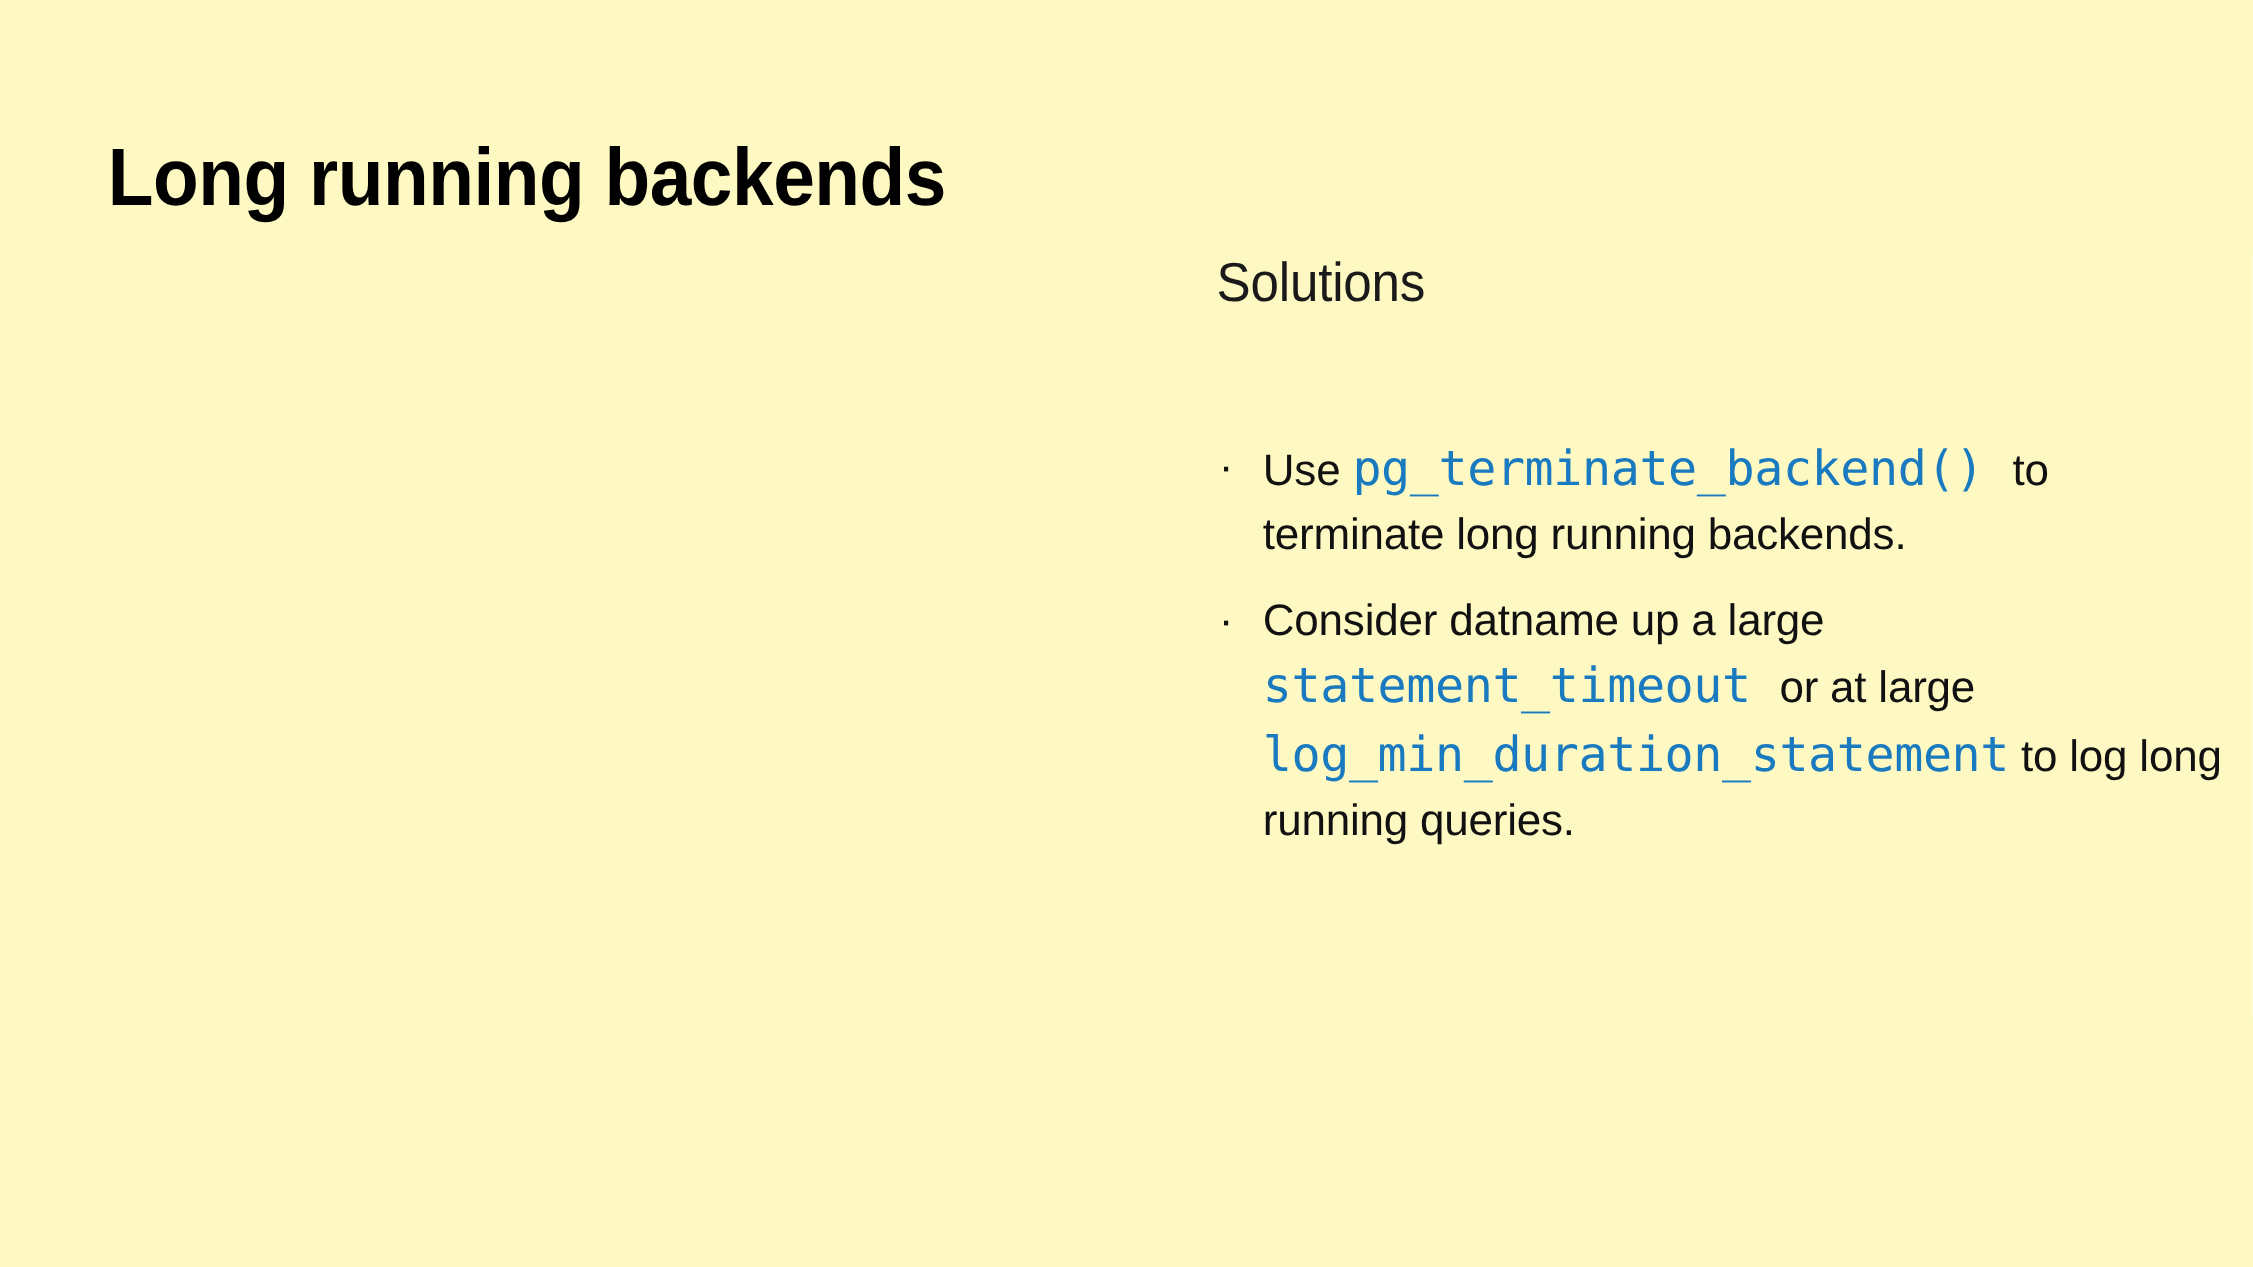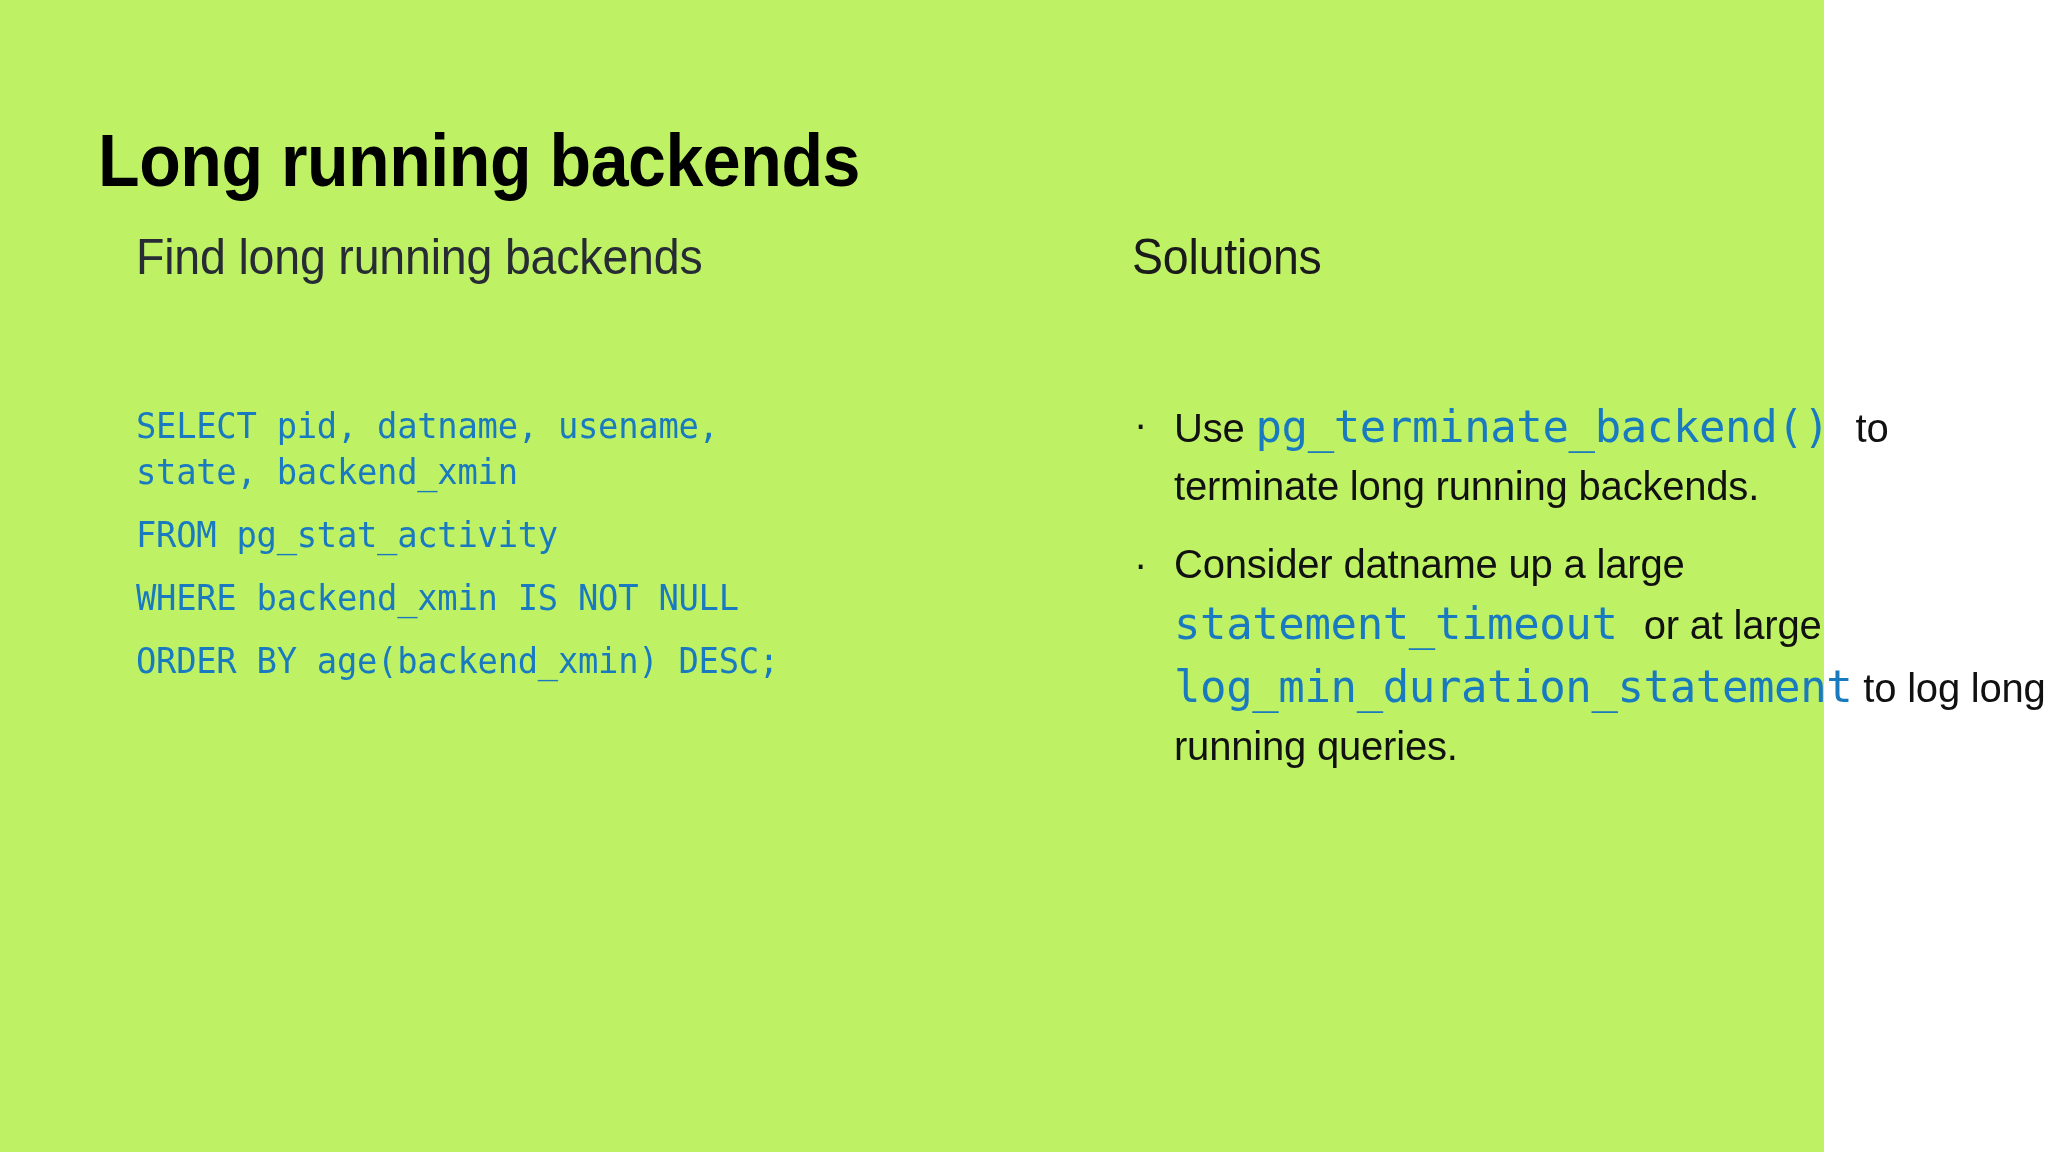--- a/index.html
+++ b/index.html
@@ -11,23 +11,23 @@
   body {
     width: 2048px;
     height: 1152px;
     overflow: hidden;
     font-family: "Liberation Sans", sans-serif;
     -webkit-font-smoothing: antialiased;
   }
 
   .slide {
     position: relative;
-    width: 1824px;
+    width: 2048px;
     height: 1152px;
-    background: #bef264;
+    background: #fef9c3;
     box-sizing: border-box;
   }
 
   
   .slide-title {
     position: absolute;
     left: 98px;
     top: 70px;
     width: 1700px;
     font-size: 74px;
@@ -47,21 +47,21 @@
     top: 228px;
     width: 2048px;
     height: 880px;
   }
 
   .col {
     position: absolute;
     top: 0;
   }
   .col-left  { left: 136px; width: 880px; }
-  .col-right { left: 1132px; width: 900px; }
+  .col-right { left: 1106px; width: 900px; }
 
   .col-heading {
     font-size: 50px;
     font-weight: normal;
     line-height: 1.18;
     letter-spacing: -0.2px;
     margin: 0;
     white-space: nowrap;
     transform: scaleX(0.93);
     transform-origin: left top;
@@ -130,31 +130,20 @@
 </style>
 </head>
 <body>
 
 <div class="slide">
 
   <h1 class="slide-title">Long running backends</h1>
 
   <div class="columns">
 
-    <div class="col col-left">
-      <h2 class="col-heading dark">Find long running backends</h2>
-
-      <div class="code-block">
-        <div class="code-para wrapped">SELECT pid, datname, usename,
-state, backend_xmin</div>
-        <div class="code-para">FROM pg_stat_activity</div>
-        <div class="code-para">WHERE backend_xmin IS NOT NULL</div>
-        <div class="code-para">ORDER BY age(backend_xmin) DESC;</div>
-      </div>
-    </div>
 
     <div class="col col-right">
       <h2 class="col-heading black">Solutions</h2>
 
       <ul class="bullets">
         <li class="bullet">
           <span class="bullet-dot">·</span>
           <span class="bullet-text"><span>Use </span><code class="inline">pg_terminate_backend() </code><span>to terminate long running backends.</span></span>
         </li>
         <li class="bullet">

